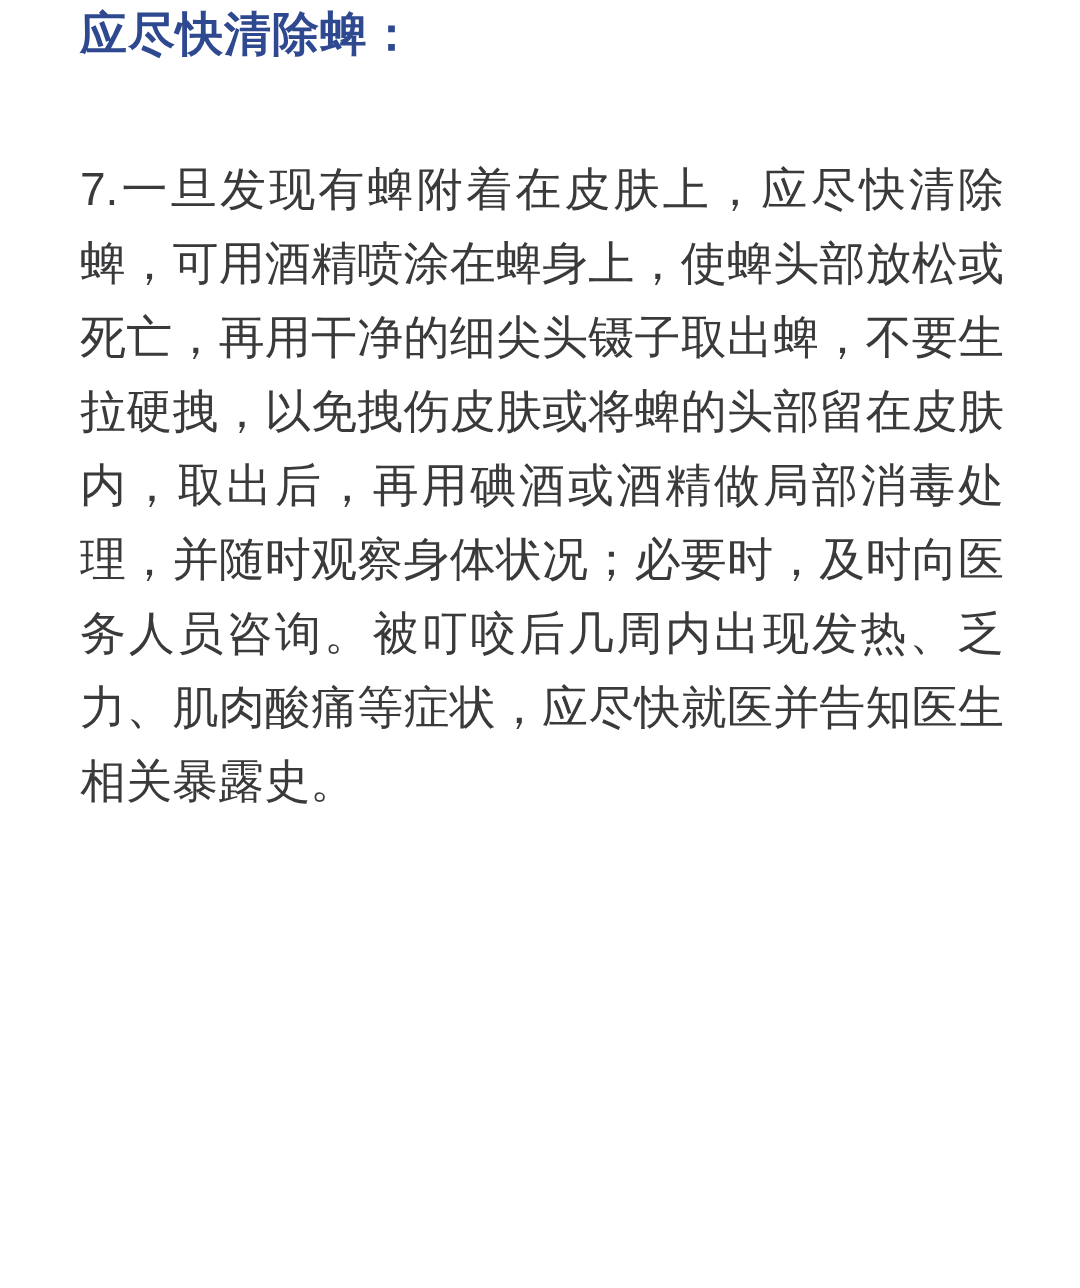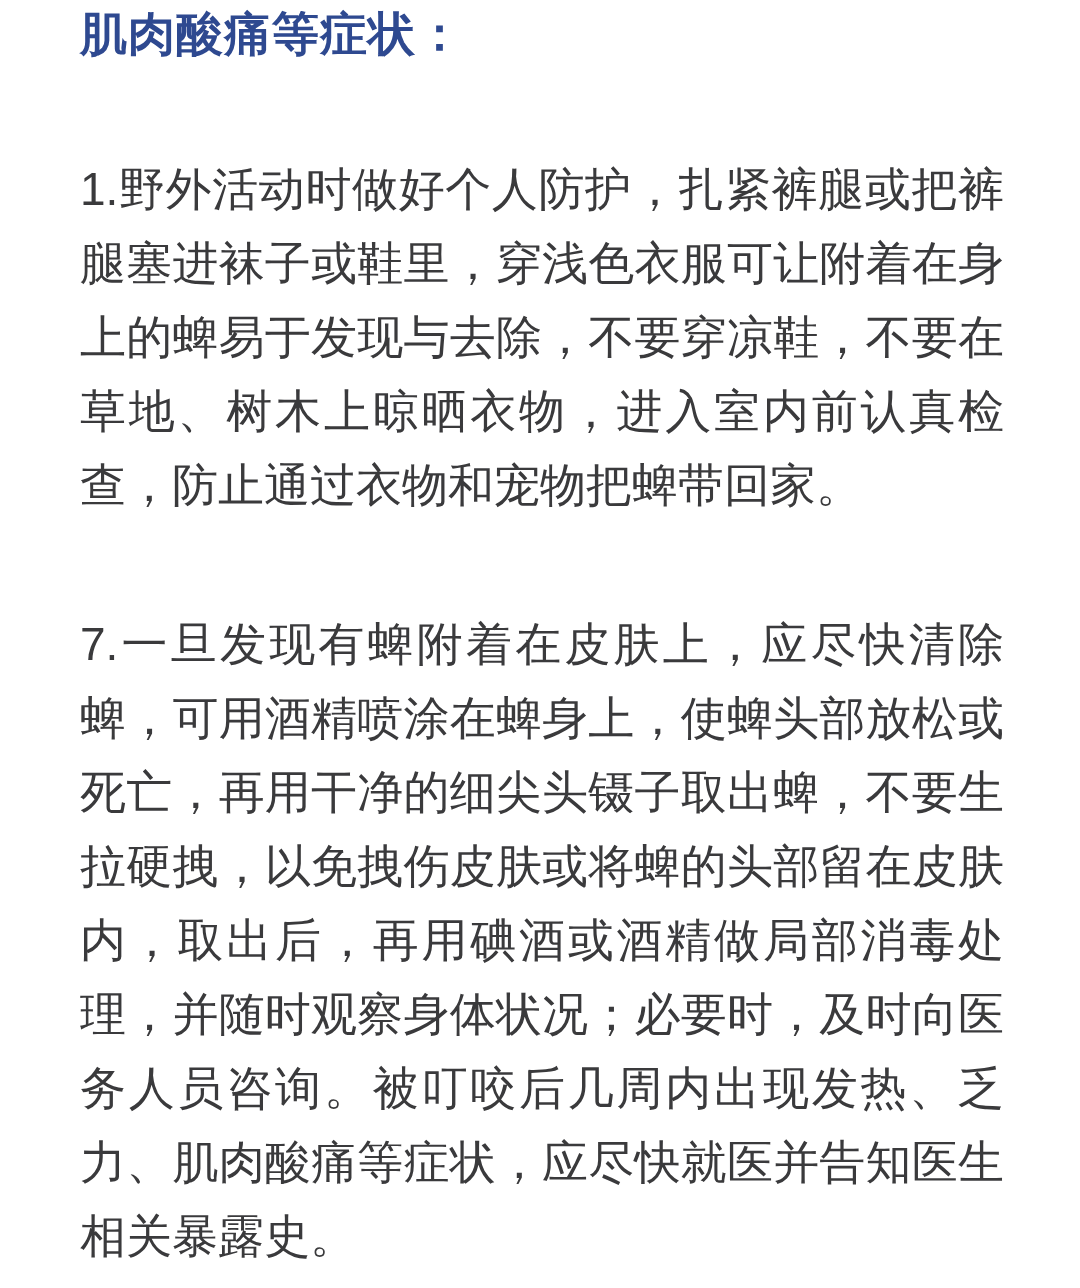--- a/index.html
+++ b/index.html
@@ -38,16 +38,15 @@
     word-break: normal;
   }
   .article p + p {
     margin-top: 85px;
   }
 </style>
 </head>
 <body>
 
 <div class="article">
-  <h1>肌肉酸痛等症状：</h1>
-  <p>1.野外活动时做好个人防护，扎紧裤腿或把裤腿塞进袜子或鞋里，穿浅色衣服可让附着在身上的蜱易于发现与去除，不要穿凉鞋，不要在草地、树木上晾晒衣物，进入室内前认真检查，防止通过衣物和宠物把蜱带回家。</p>
+  <h1>应尽快清除蜱：</h1>
   <p>7.一旦发现有蜱附着在皮肤上，应尽快清除蜱，可用酒精喷涂在蜱身上，使蜱头部放松或死亡，再用干净的细尖头镊子取出蜱，不要生拉硬拽，以免拽伤皮肤或将蜱的头部留在皮肤内，取出后，再用碘酒或酒精做局部消毒处理，并随时观察身体状况；必要时，及时向医务人员咨询。被叮咬后几周内出现发热、乏力、肌肉酸痛等症状，应尽快就医并告知医生相关暴露史。</p>
 </div>
 
 </body></html>

